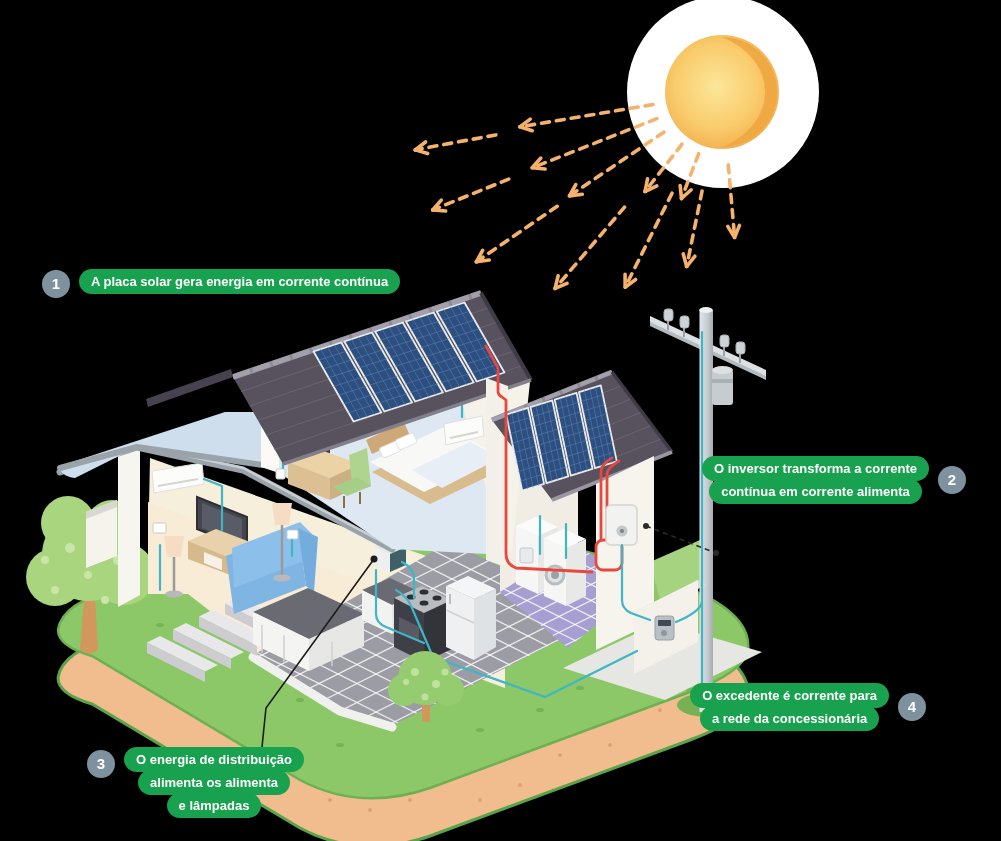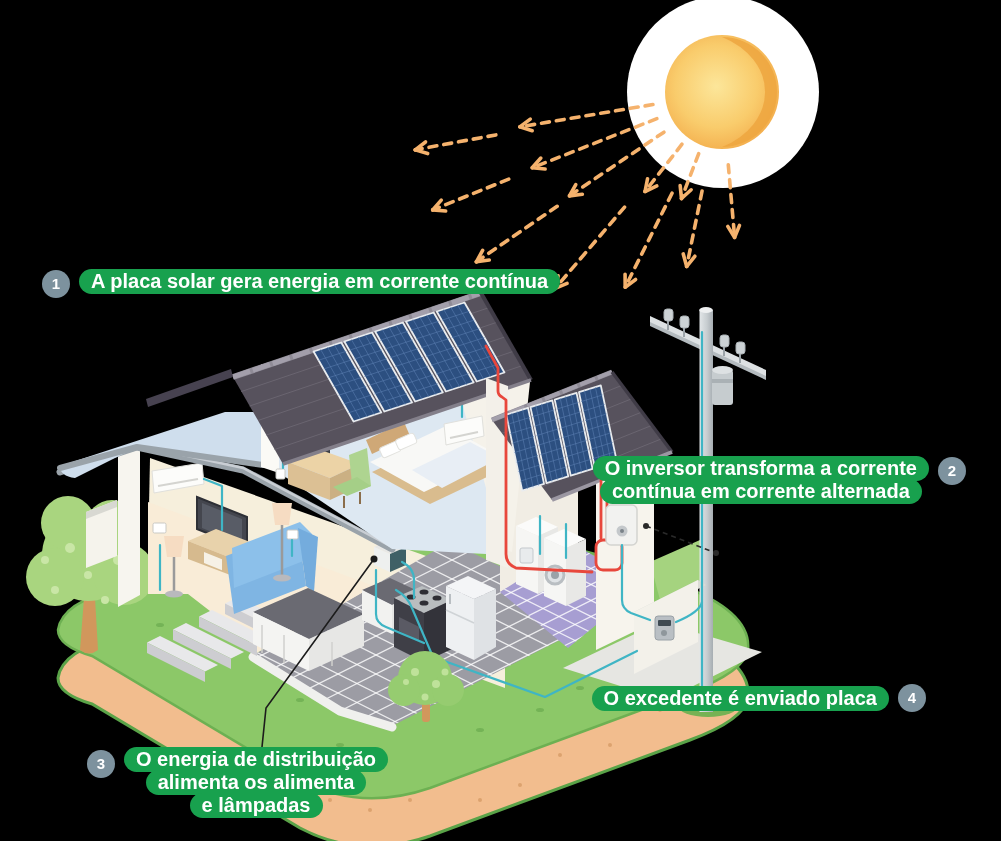--- a/index.html
+++ b/index.html
@@ -11,21 +11,21 @@
   html,body{margin:0;padding:0;background:#000;}
   #stage{position:relative;width:1001px;height:841px;background:#000;overflow:hidden;
          font-family:"Liberation Sans",sans-serif;}
   #scene{position:absolute;left:0;top:0;}
   .callout{position:absolute;display:flex;gap:9px;z-index:5;}
   .badge{width:28px;height:28px;border-radius:50%;background:var(--badge_slate);
          color:var(--text_white);font-weight:bold;font-size:15px;line-height:28px;
          text-align:center;flex:0 0 auto;}
   .pills{display:flex;flex-direction:column;align-items:center;}
   .pill{background:var(--label_green);color:var(--text_white);font-weight:bold;
-        font-size:20px;line-height:19px;padding:3px 12px;border-radius:13px;
+        font-size:13px;line-height:19px;padding:3px 12px;border-radius:13px;
         white-space:nowrap;margin:-1px 0;text-align:center;}
   .wire-ac{stroke:var(--wire_ac);fill:none;stroke-width:2.2;stroke-linecap:round;stroke-linejoin:round;}
   .wire-dc{stroke:var(--wire_dc);fill:none;stroke-width:2.8;stroke-linecap:round;stroke-linejoin:round;}
   .ray{stroke:var(--ray_orange);fill:none;stroke-width:3.6;stroke-linecap:round;stroke-linejoin:round;}
   .panel{fill:var(--panel_blue);stroke:#e9ecef;stroke-width:1.8;stroke-linejoin:round;}
   .pgrid{stroke:var(--panel_grid);stroke-width:0.6;opacity:.95;}
   .grout{stroke:#ffffff;stroke-width:1.2;opacity:.8;}
 </style>
 </head>
 <body>
@@ -605,37 +605,38 @@
   </g>
 </svg>
 
 <div class="callout" style="left:42px;top:270px;">
   <div class="badge">1</div>
   <div class="pills">
     <div class="pill">A placa solar gera energia em corrente contínua</div>
   </div>
 </div>
 
-<div class="callout" style="right:35px;top:457px;align-items:flex-start;">
+<div class="callout" style="right:35px;top:457px;align-items:center;">
   <div class="pills">
     <div class="pill">O inversor transforma a corrente</div>
-    <div class="pill">contínua em corrente alternada</div>
+    <div class="pill">contínua em corrente alimenta</div>
   </div>
   <div class="badge">2</div>
 </div>
 
 <div class="callout" style="left:87px;top:748px;align-items:flex-start;">
   <div class="badge" style="margin-top:2px;">3</div>
   <div class="pills">
     <div class="pill">O energia de distribuição</div>
     <div class="pill">alimenta os alimenta</div>
     <div class="pill">e lâmpadas</div>
   </div>
 </div>
 
 <div class="callout" style="right:75px;top:684px;align-items:center;">
   <div class="pills">
-    <div class="pill">O excedente é enviado placa</div>
+    <div class="pill">O excedente é corrente para</div>
+    <div class="pill">a rede da concessionária</div>
   </div>
   <div class="badge">4</div>
 </div>
 
 </div>
 
 </body></html>

